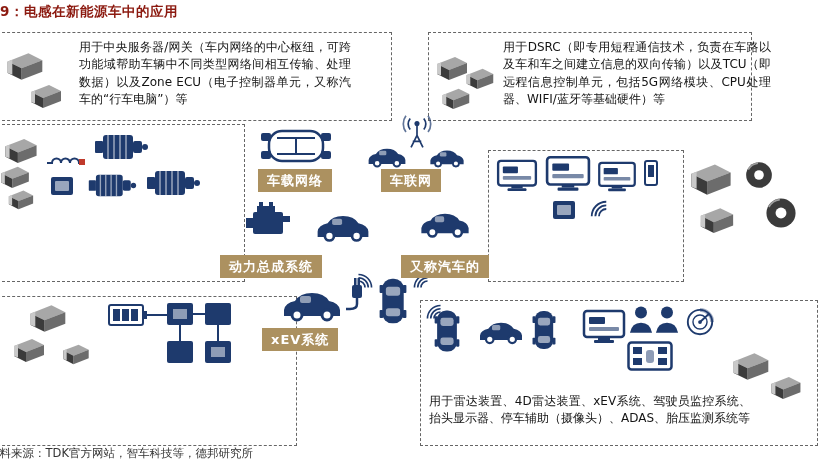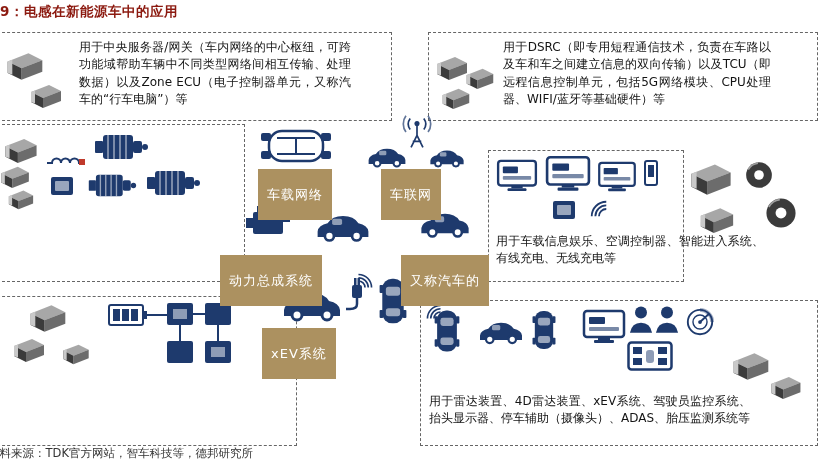--- a/index.html
+++ b/index.html
@@ -4,22 +4,22 @@
 <style>
   * { margin:0; padding:0; box-sizing:border-box; }
   html,body { background:#fff; }
   body { font-family:"DejaVu Sans","Liberation Sans",sans-serif; color:var(--text,#141414); }
   .page { position:relative; width:819px; height:460px; background:#fff; overflow:hidden; }
   .title { position:absolute; left:-14px; top:3px; font-size:13.5px; font-weight:bold;
            color:var(--title,#8c1a10); letter-spacing:.5px; white-space:nowrap; }
   .dbox { position:absolute; border:1px dashed #666; }
   .desc { position:absolute; font-size:12px; line-height:1.45; color:var(--text,#141414);
           text-align:justify; }
-  .syslabel { position:absolute; background:var(--label-bg,#ac9160); color:#fff; font-weight:normal;
-              font-size:13px; line-height:1; padding:19px 9px; letter-spacing:1px; white-space:nowrap; z-index:3; }
+  .syslabel { position:absolute; background:var(--label-bg,#ac9160); color:#fff; font-weight:bold;
+              font-size:13px; line-height:1; padding:5px 9px; letter-spacing:1px; white-space:nowrap; z-index:3; }
   .icon { position:absolute; display:block; }
   .blue { color:var(--ink-blue,#1e3a6d); }
   .dark { color:var(--chip-dark,#3b3b3b); }
   .reddot { position:absolute; width:6px; height:6px; background:#c0392b; }
   .source { position:absolute; left:-12px; top:446px; font-size:11.5px; color:#333; white-space:nowrap; }
 </style>
 </head>
 <body style="--title: #8C1A10; --label-bg: #AC9160; --ink-blue: #1E3A6D; --chip-dark: #3B3B3B; --text: #141414;">
 
 <div class="page">
@@ -139,21 +139,21 @@
   <div class="dbox" style="left:-8px;top:32px;width:400px;height:89px">
     <svg class="icon dark" style="left:12px;top:18px;width:40px;height:30px">
         <use href="#sym-chip"></use>
       </svg>
     <svg class="icon dark" style="left:36px;top:50px;width:34px;height:26px">
         <use href="#sym-chip"></use>
       </svg>
     <div class="desc" style="left:86px;top:6px;width:272px">用于中央服务器/网关（车内网络的中心枢纽，可跨功能域帮助车辆中不同类型网络间相互传输、处理数据）以及Zone ECU（电子控制器单元，又称汽车的“行车电脑”）等</div>
   </div>
 
-  <div class="dbox" style="left:428px;top:32px;width:390px;height:89px">
+  <div class="dbox" style="left:428px;top:32px;width:324px;height:89px">
     <svg class="icon dark" style="left:6px;top:22px;width:34px;height:26px">
         <use href="#sym-chip"></use>
       </svg>
     <svg class="icon dark" style="left:36px;top:34px;width:30px;height:23px">
         <use href="#sym-chip"></use>
       </svg>
     <svg class="icon dark" style="left:12px;top:54px;width:30px;height:23px">
         <use href="#sym-chip"></use>
       </svg>
     <div class="desc" style="left:74px;top:6px;width:268px">用于DSRC（即专用短程通信技术，负责在车路以及车和车之间建立信息的双向传输）以及TCU（即远程信息控制单元，包括5G网络模块、CPU处理器、WIFI/蓝牙等基础硬件）等</div>
@@ -201,21 +201,20 @@
     <svg class="icon blue" style="left:154px;top:8px;width:16px;height:28px">
         <use href="#sym-phone"></use>
       </svg>
     <svg class="icon blue" style="left:62px;top:48px;width:26px;height:22px">
         <use href="#sym-ecu"></use>
       </svg>
     <svg class="icon blue" style="left:100px;top:48px;width:20px;height:20px">
         <use href="#sym-waves"></use>
       </svg>
   </div>
-  <div class="desc" style="left:496px;top:233px;width:268px">用于车载信息娱乐、空调控制器、智能进入系统、有线充电、无线充电等</div>
   <svg class="icon dark" style="left:688px;top:162px;width:46px;height:34px">
       <use href="#sym-chip"></use>
     </svg>
   <svg class="icon dark" style="left:744px;top:160px;width:30px;height:30px">
       <use href="#sym-toroid"></use>
     </svg>
   <svg class="icon dark" style="left:764px;top:196px;width:34px;height:34px">
       <use href="#sym-toroid"></use>
     </svg>
   <svg class="icon dark" style="left:698px;top:206px;width:38px;height:28px">

